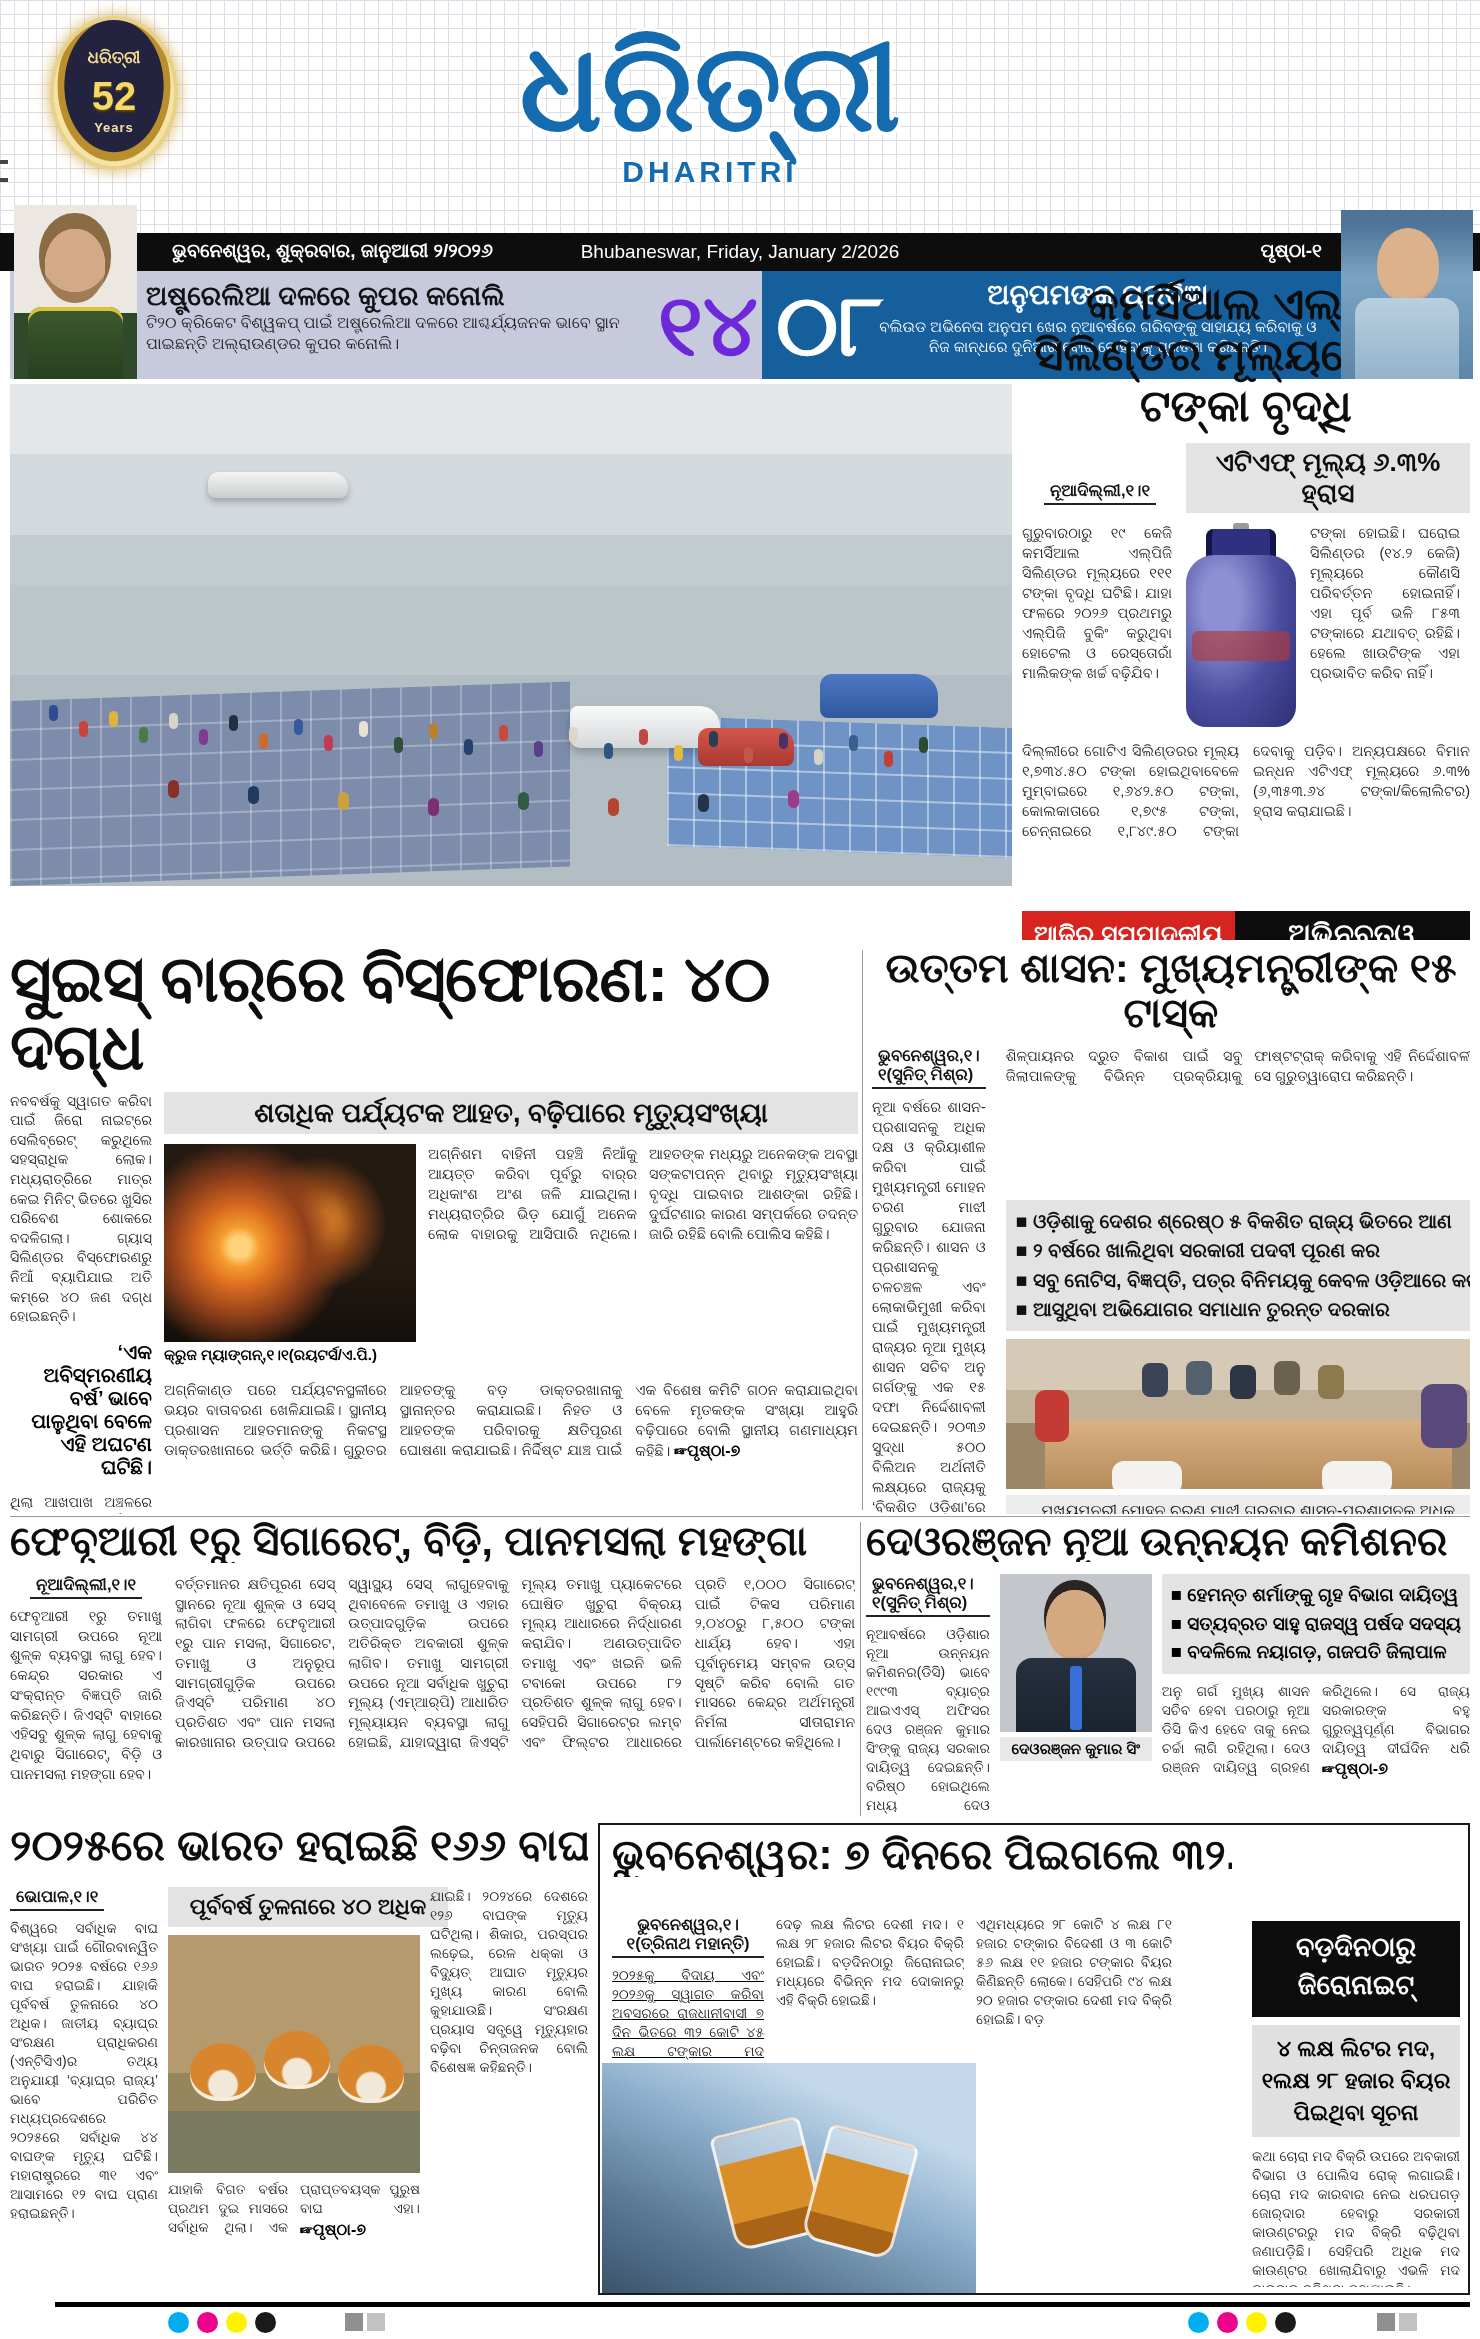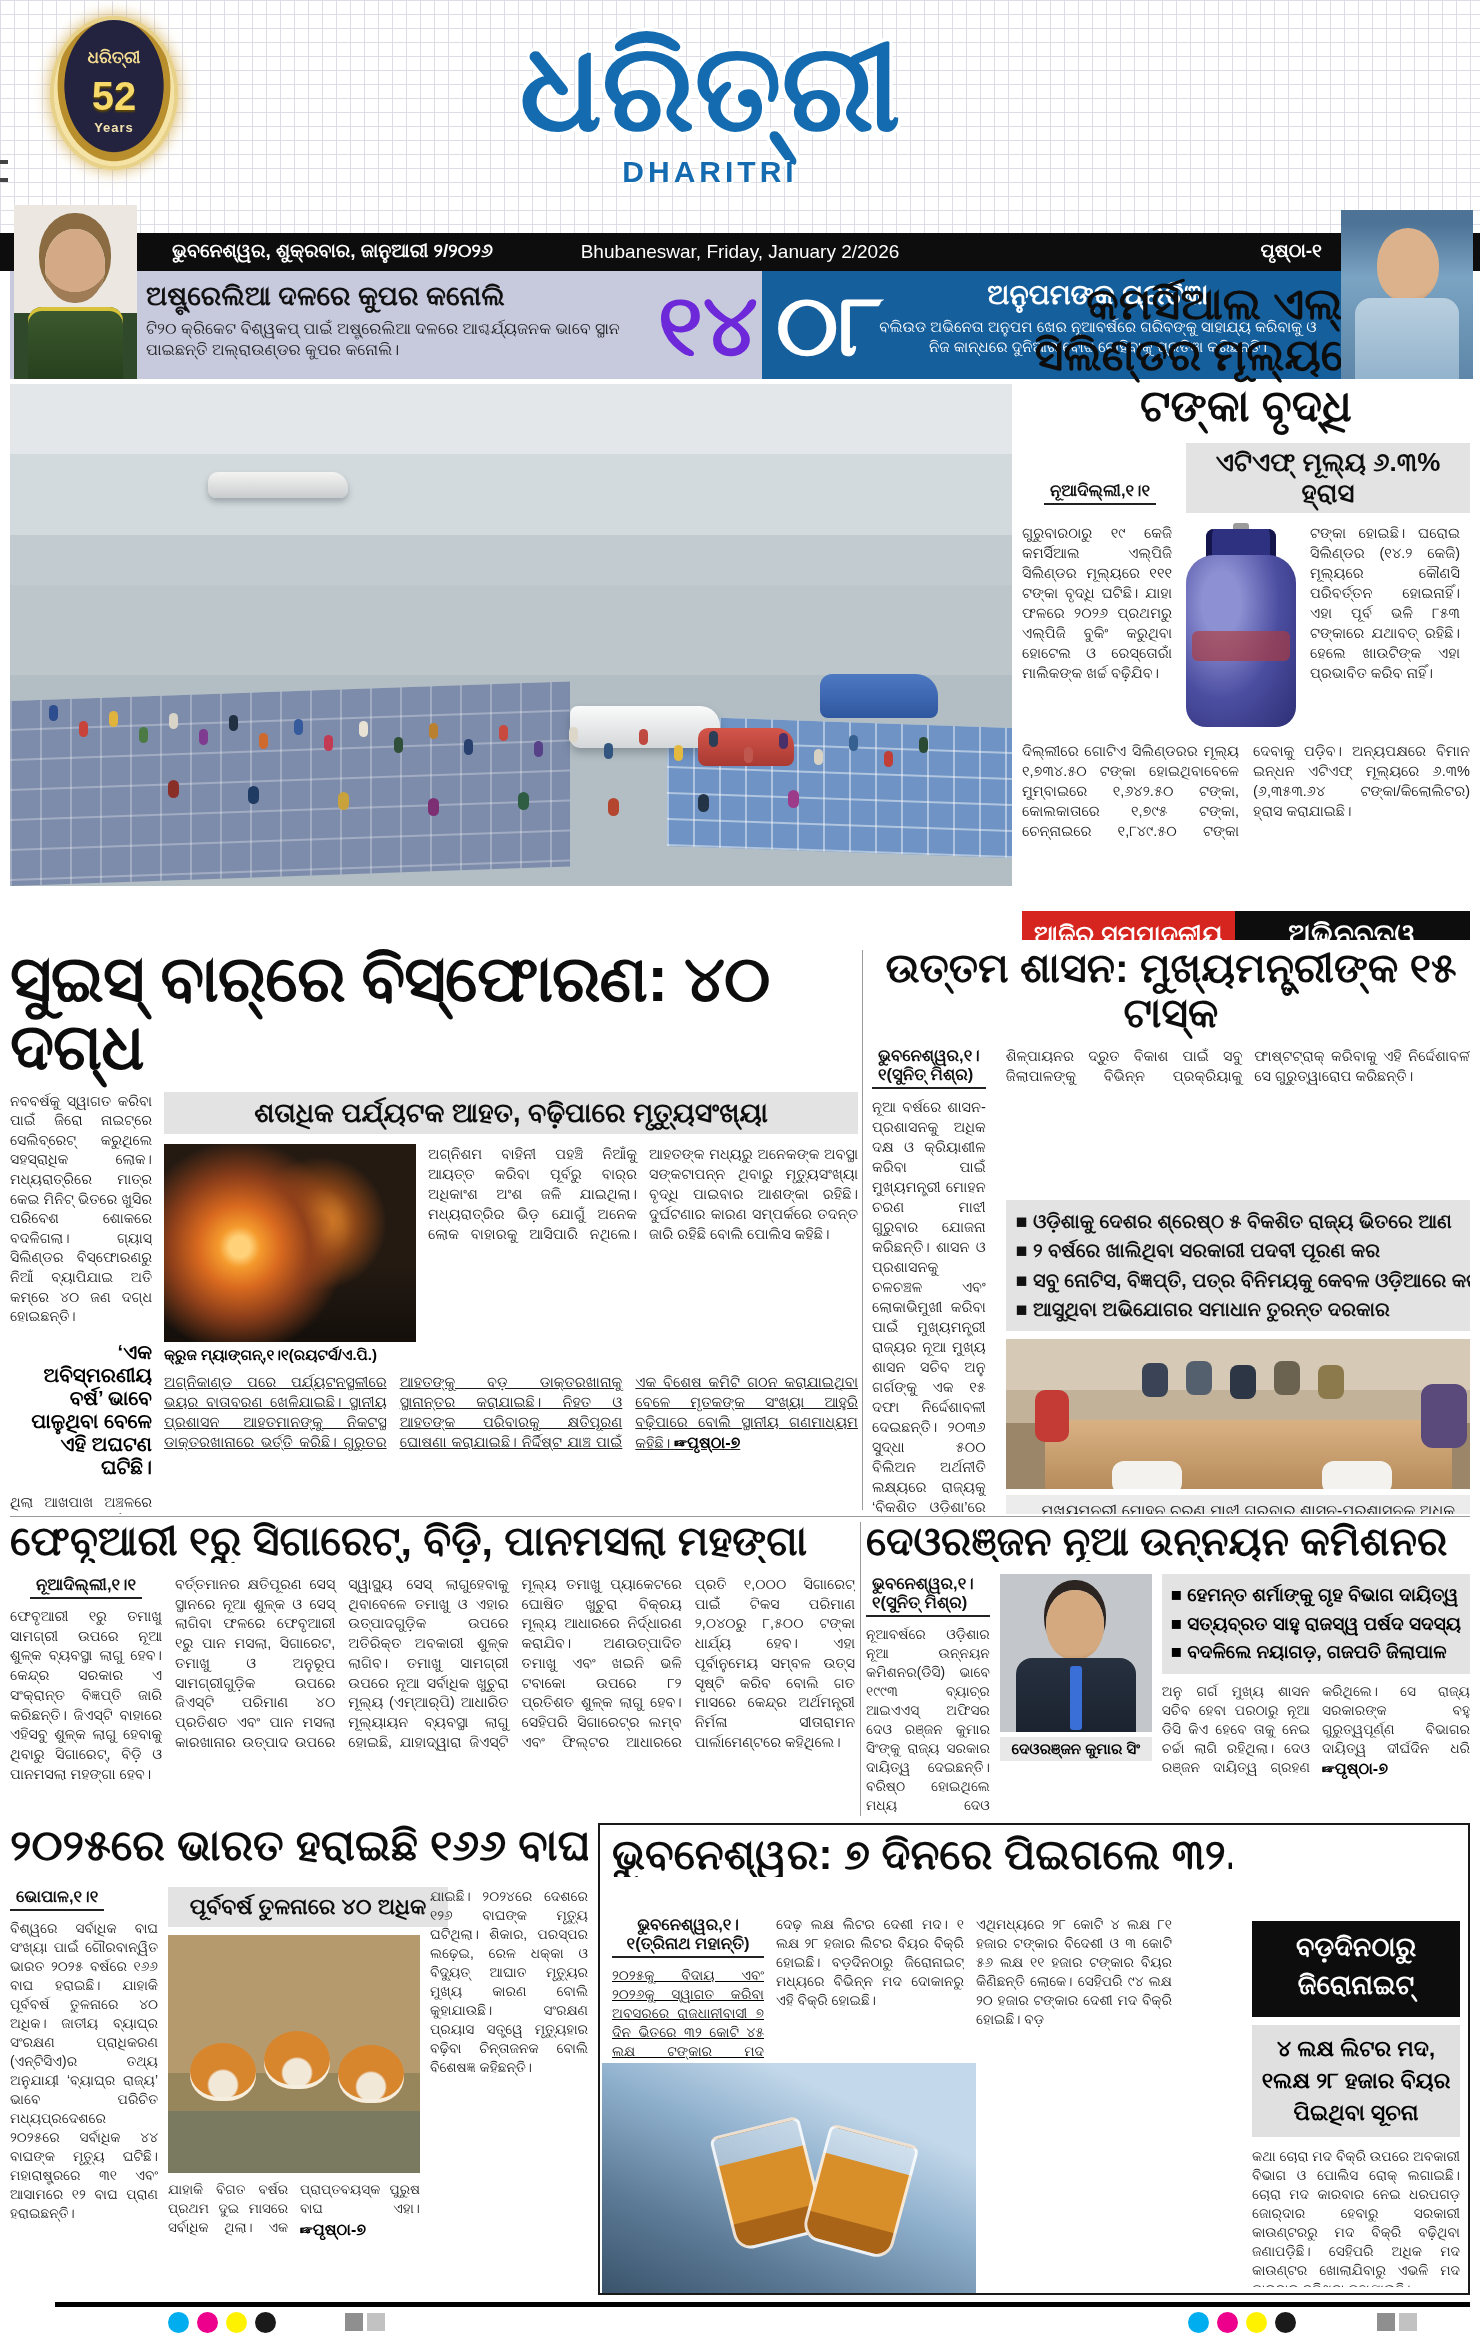--- a/index.html
+++ b/index.html
@@ -26,21 +26,21 @@
 
   
   .datebar { left:0; top:233px; width:1480px; height:38px; background:#0d0d0d; color:#ffffff; }
   .datebar .od { position:absolute; left:172px; top:7px; font-size:19px; font-weight:bold; }
   .datebar .en { position:absolute; left:0; right:0; top:8px; text-align:center; font-size:19px; }
   .datebar .pg { position:absolute; right:158px; top:7px; font-size:19px; font-weight:bold; }
 
   
   .teaser-left { left:10px; top:271px; width:752px; height:108px; background:#c7c9dd; padding:10px 92px 0 136px; }
   .teaser-left h2 { font-size:27px; color:#111; }
-  .teaser-left p { margin-top:6px; font-size:16px; line-height:1.32; color:#1c1c1c; }
+  .teaser-left p { font-size:16px; line-height:1.32; color:#1c1c1c; }
   .tnum-left { position:absolute; right:4px; top:2px; font-size:86px; font-weight:bold; color:#6d28d9; line-height:104px; }
   .teaser-right { left:762px; top:271px; width:708px; height:108px; background:#155f9d; padding:8px 148px 0 112px; }
   .teaser-right h2 { font-size:28px; color:#ffffff; text-align:center; }
   .teaser-right p { margin-top:5px; font-size:15px; line-height:1.35; color:#ffffff; text-align:center; }
   .tnum-right { position:absolute; left:14px; top:2px; font-size:86px; font-weight:bold; color:#ffffff; line-height:104px; }
 
   
   .ph-cricket { left:14px; top:205px; width:123px; height:174px; z-index:6; overflow:hidden;
     background: linear-gradient(180deg,#ece8e1 0 62%, #31492b 62% 100%); }
   .ph-cricket:before { content:""; position:absolute; left:31px; top:24px; width:60px; height:74px; border-radius:48%;
@@ -124,21 +124,21 @@
   .swiss-right { flex:1; }
   .swiss-sub { height:42px; line-height:42px; font-size:27px; }
   .swiss-mid { display:flex; gap:12px; margin-top:10px; }
   .ph-fire { width:252px; height:198px; overflow:hidden;
     background:
       radial-gradient(circle at 30% 52%, #ffd27a 0 5%, #f59b2d 10%, #d96a1f 20%, #90401a 34%, transparent 52%),
       radial-gradient(circle at 62% 40%, #e0882a 0 6%, #8a4517 18%, transparent 34%),
       linear-gradient(180deg, #241a12 0 60%, #140f0b 100%); }
   .fire-credit { font-weight:bold; font-size:15px; margin-top:4px; }
   .swiss-midtxt { flex:1; column-count:2; column-gap:12px; height:226px; }
-  .swiss-bottom { margin-top:2px; column-count:3; column-gap:13px; height:218px;text-decoration:underline; }
+  .swiss-bottom { margin-top:10px; column-count:3; column-gap:13px; height:218px; }
 
   
   .cm { left:872px; top:946px; width:598px; height:568px; overflow:hidden; }
   .cm-headline { font-size:41px; text-align:center; line-height:1.1; }
   .cm-grid { display:flex; gap:10px; margin-top:10px; }
   .cm-colA { width:150px; }
   .cm-colB { width:144px; }
   .cm-colC { flex:1; }
   .cm-rtext { column-count:2; column-gap:12px; height:146px; }
   .cm-bullets { background:#e3e3e3; margin-top:8px; padding:7px 10px; }

